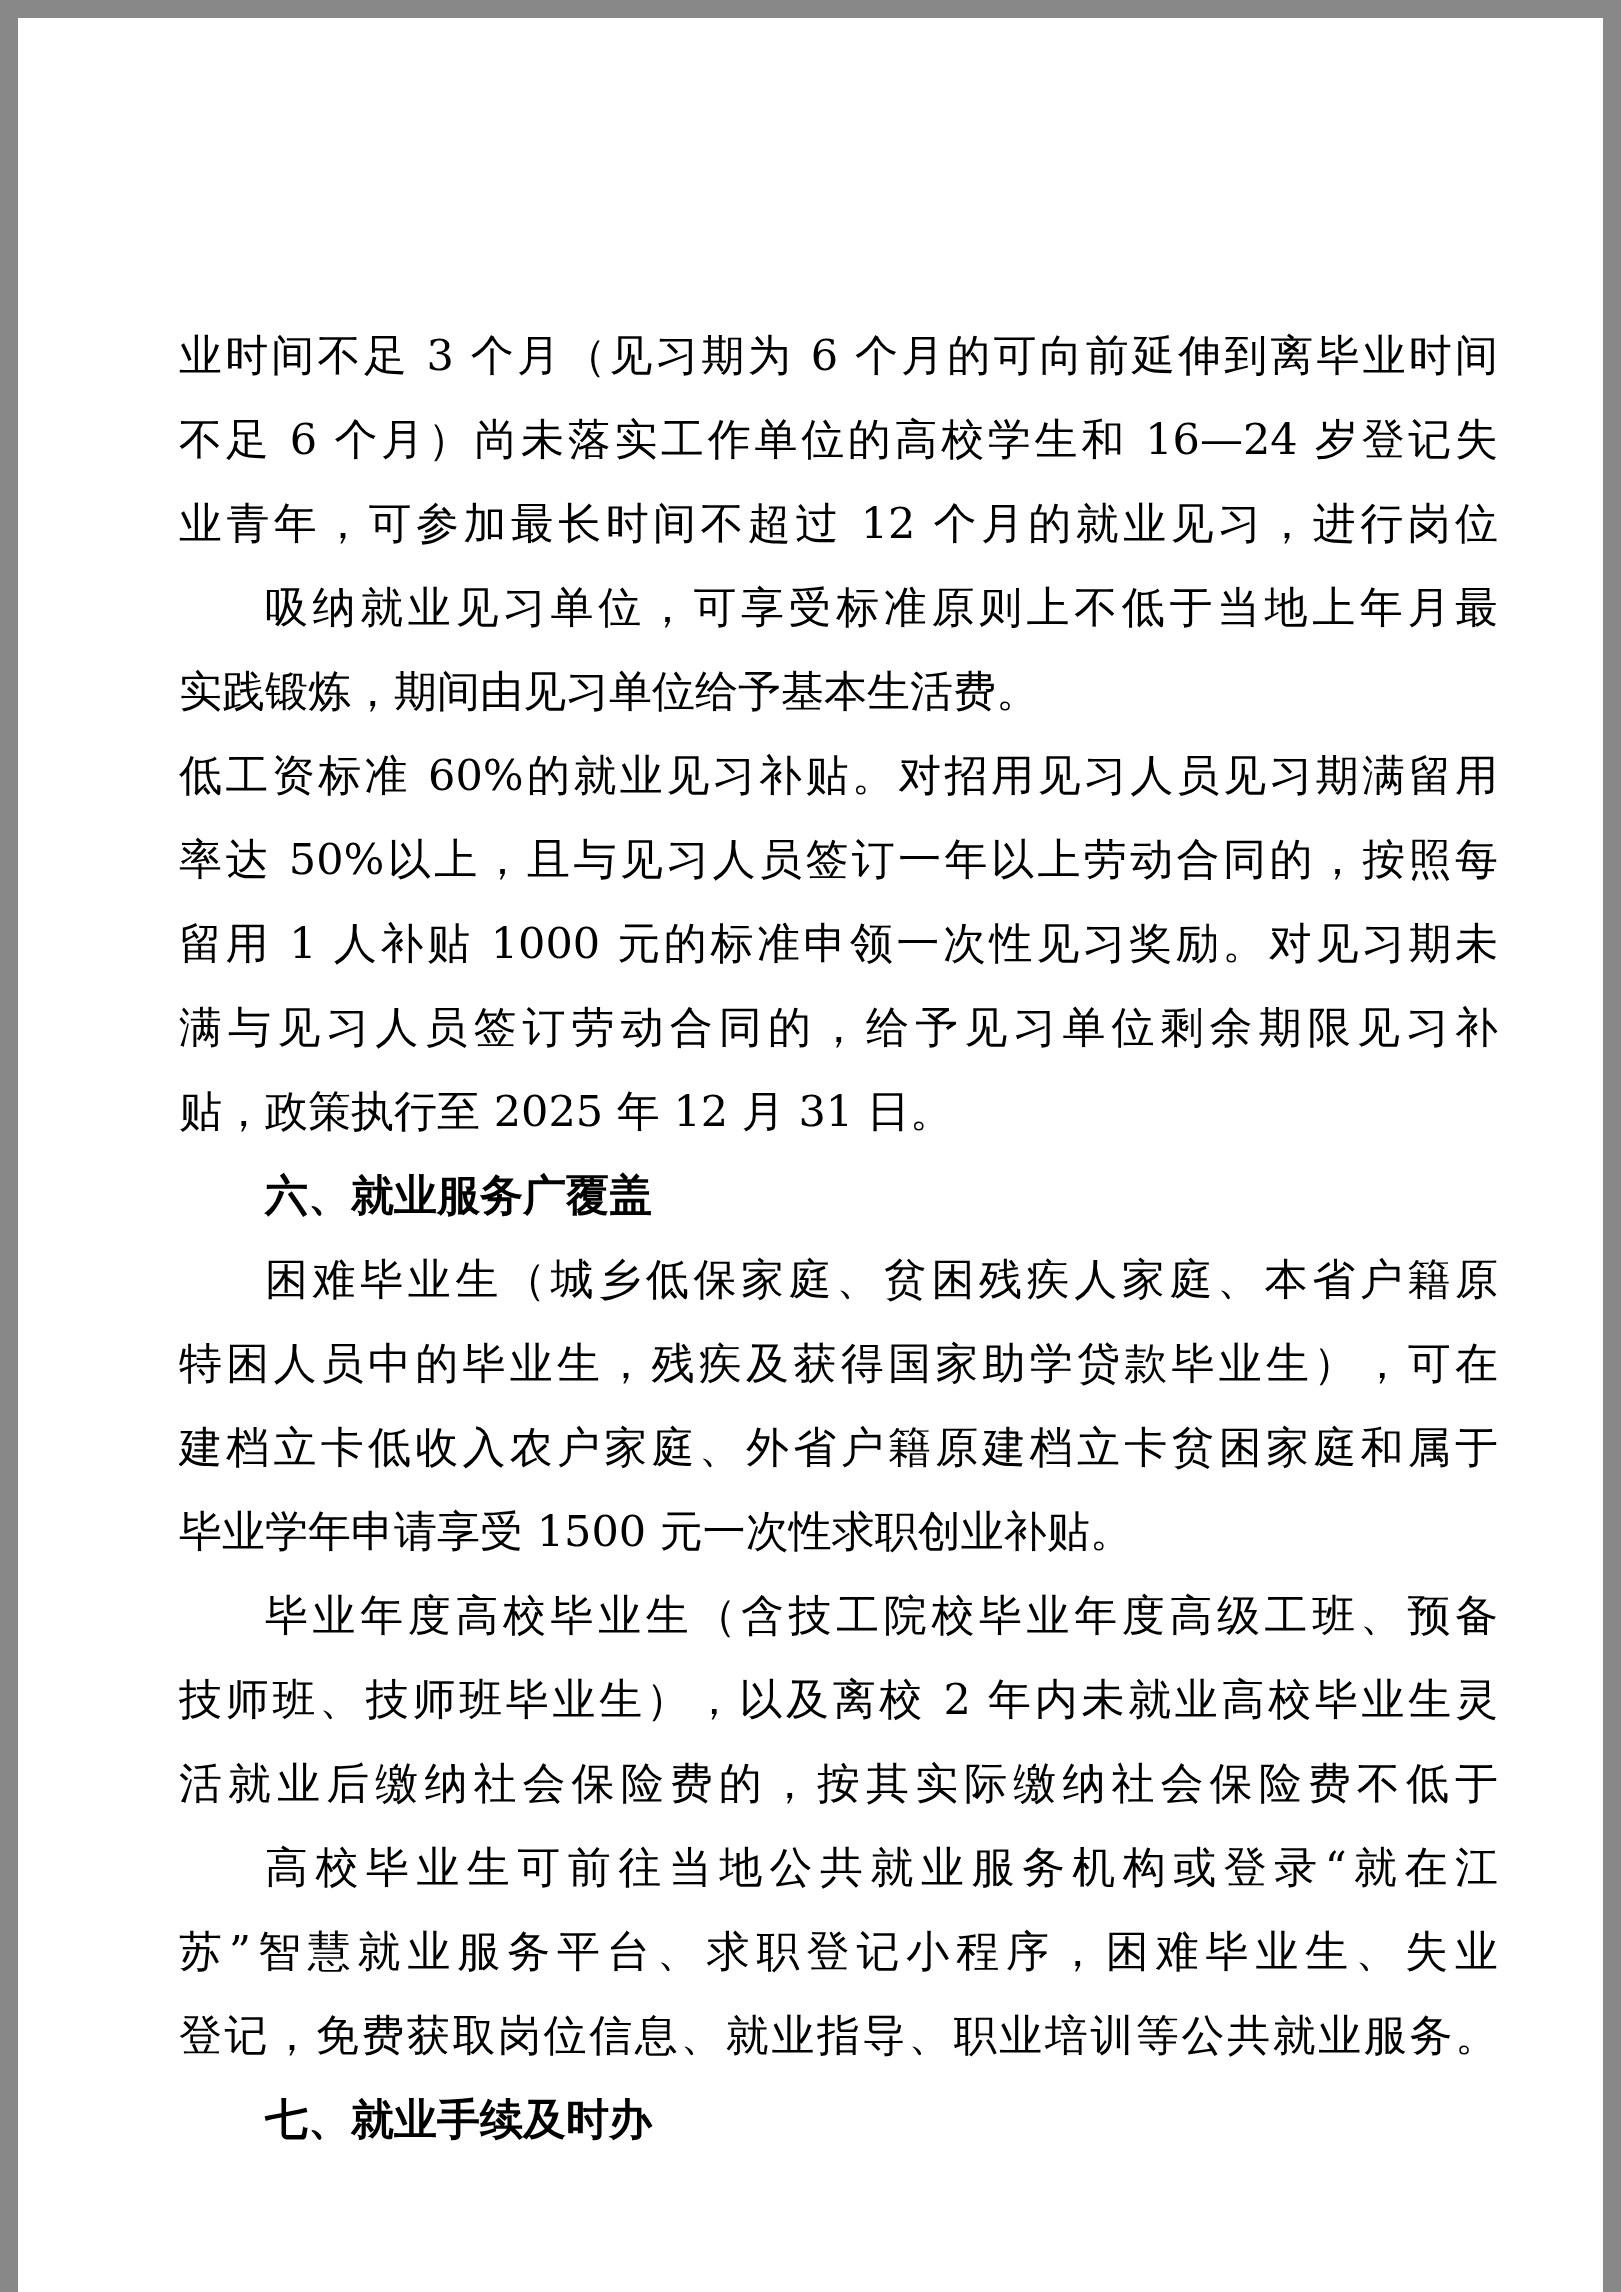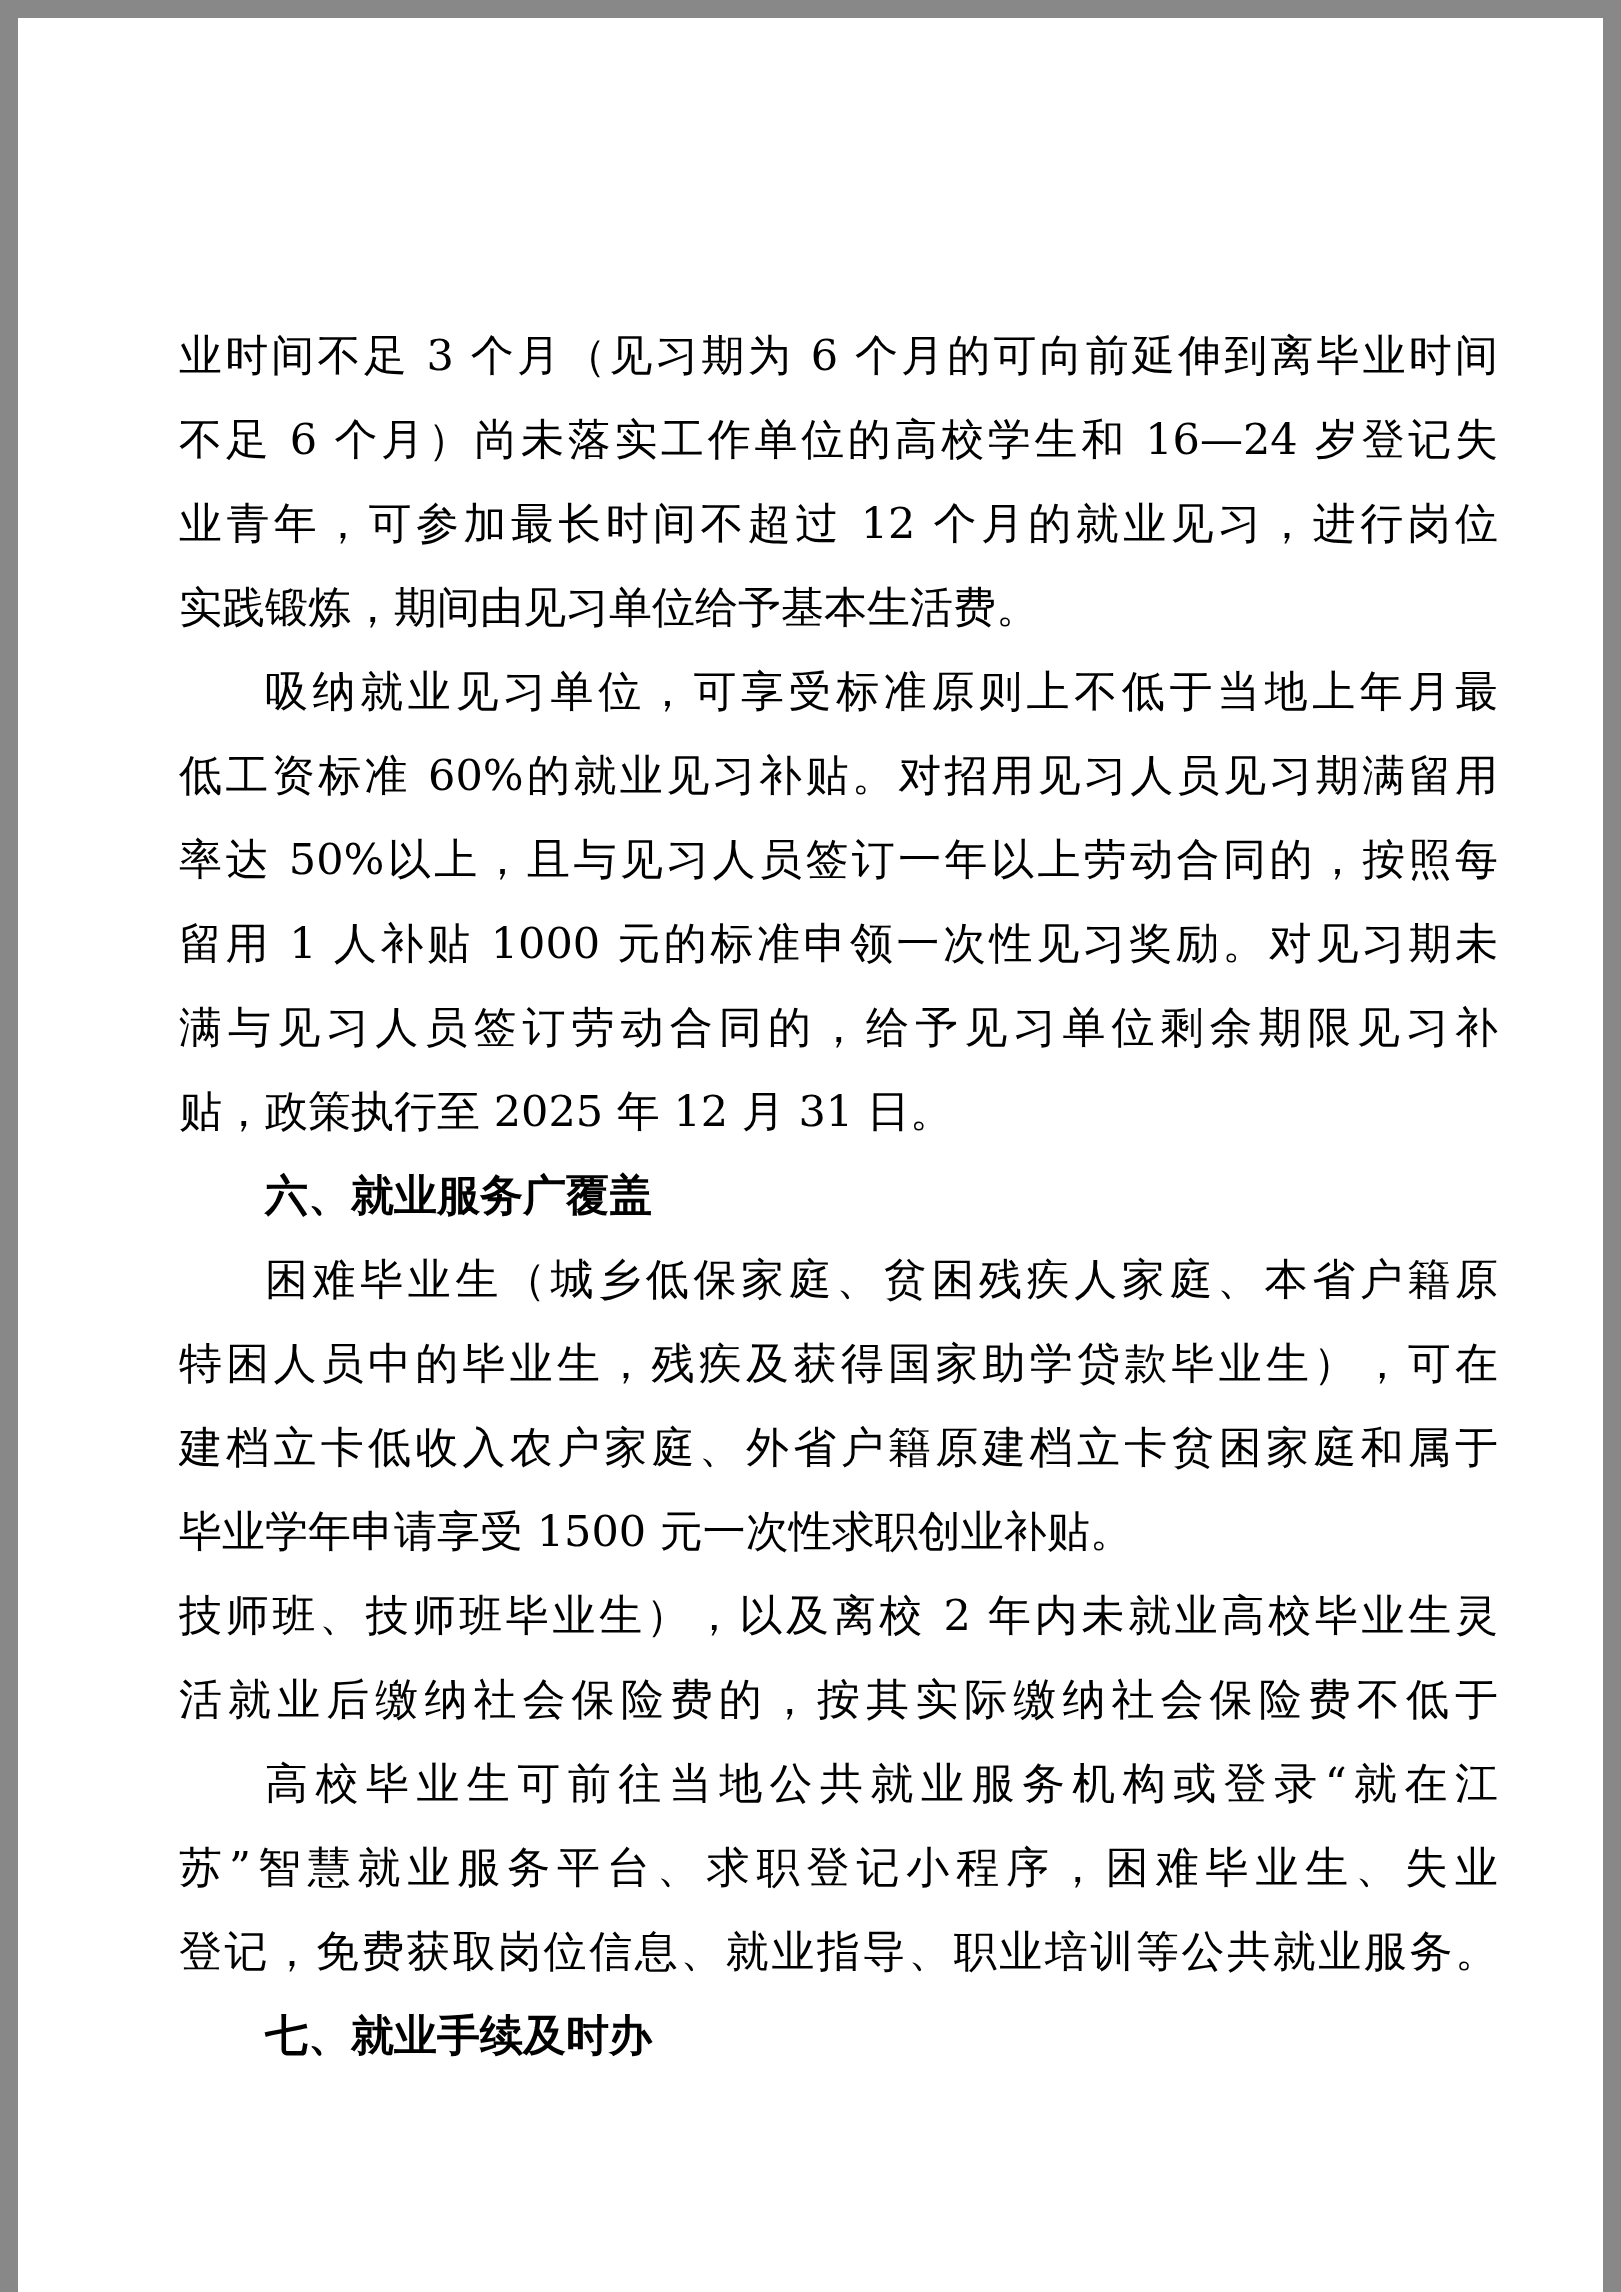--- a/index.html
+++ b/index.html
@@ -40,32 +40,33 @@
   }
 </style>
 </head>
 <body>
 
 <div class="page">
   <div class="content" id="content">
       <div class="line just">业时间不足 3 个月（见习期为 6 个月的可向前延伸到离毕业时间</div>
       <div class="line just">不足 6 个月）尚未落实工作单位的高校学生和 16—24 岁登记失</div>
       <div class="line just">业青年，可参加最长时间不超过 12 个月的就业见习，进行岗位</div>
+      <div class="line just ind">吸纳就业见习单位，可享受标准原则上不低于当地上年月最</div>
       <div class="line">实践锻炼，期间由见习单位给予基本生活费。</div>
-      <div class="line just ind">吸纳就业见习单位，可享受标准原则上不低于当地上年月最</div>
       <div class="line just">低工资标准 60%的就业见习补贴。对招用见习人员见习期满留用</div>
       <div class="line just">率达 50%以上，且与见习人员签订一年以上劳动合同的，按照每</div>
       <div class="line just">留用 1 人补贴 1000 元的标准申领一次性见习奖励。对见习期未</div>
       <div class="line just">满与见习人员签订劳动合同的，给予见习单位剩余期限见习补</div>
       <div class="line">贴，政策执行至 2025 年 12 月 31 日。</div>
       <div class="heading">六、就业服务广覆盖</div>
       <div class="line just ind">困难毕业生（城乡低保家庭、贫困残疾人家庭、本省户籍原</div>
       <div class="line just">特困人员中的毕业生，残疾及获得国家助学贷款毕业生），可在</div>
       <div class="line just">建档立卡低收入农户家庭、外省户籍原建档立卡贫困家庭和属于</div>
       <div class="line">毕业学年申请享受 1500 元一次性求职创业补贴。</div>
+      <div class="line just ind">毕业年度高校毕业生（含技工院校毕业年度高级工班、预备</div>
       <div class="line just">技师班、技师班毕业生），以及离校 2 年内未就业高校毕业生灵</div>
       <div class="line just">活就业后缴纳社会保险费的，按其实际缴纳社会保险费不低于</div>
       <div class="line just ind">高校毕业生可前往当地公共就业服务机构或登录“就在江</div>
       <div class="line just">苏”智慧就业服务平台、求职登记小程序，困难毕业生、失业</div>
       <div class="line just">登记，免费获取岗位信息、就业指导、职业培训等公共就业服务。</div>
       <div class="heading">七、就业手续及时办</div>
     </div>
 </div>
 
 

